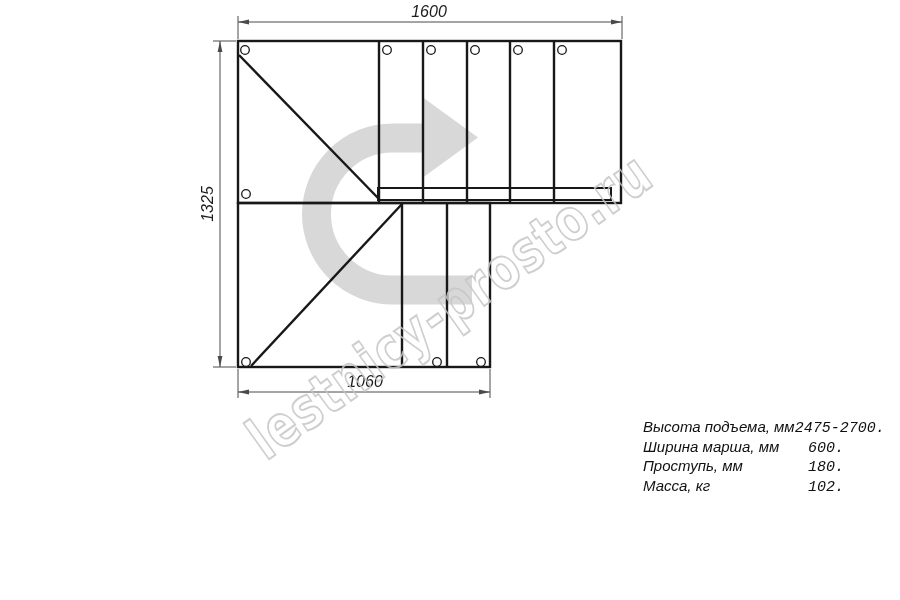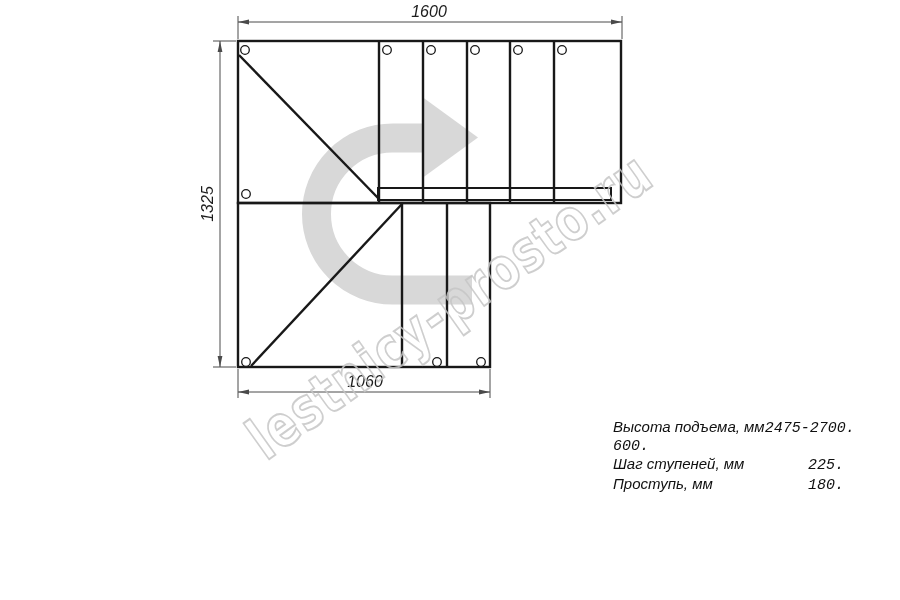--- a/index.html
+++ b/index.html
@@ -29,20 +29,21 @@
     font-style: italic;
     font-size: 15px;
     color: #101010;
     line-height: 17.5px;
   }
   .specs .spec-row {
     display: flex;
     justify-content: space-between;
     align-items: baseline;
     white-space: nowrap;
+    margin-left: 30px;
   }
   .specs .spec-value { text-align: right; font-family: Liberation Mono, monospace; }
 </style>
 </head>
 <body>
 
 <div id="stage">
   <svg width="900" height="600" viewBox="0 0 900 600">
 
     <g>
@@ -112,23 +113,24 @@
     <text class="watermark-text" transform="translate(452,309) rotate(-35.5)" text-anchor="middle" dominant-baseline="middle" font-size="58" textLength="480" lengthAdjust="spacingAndGlyphs" fill="none" stroke="#c6c6c6" stroke-width="2" stroke-opacity="0.85">lestnicy-prosto.ru</text>
   </svg>
 </div>
 
 <div class="specs">
   <div class="spec-row">
     <span class="spec-label">Высота подъема, мм</span>
     <span class="spec-value">2475-2700.</span>
   </div>
   <div class="spec-row">
+    <span class="spec-label">Ширина марша, мм</span>
     <span class="spec-value">600.</span>
-  </div>
-  <div class="spec-row">
-    <span class="spec-label">Шаг ступеней, мм</span>
-    <span class="spec-value">225.</span>
   </div>
   <div class="spec-row">
     <span class="spec-label">Проступь, мм</span>
     <span class="spec-value">180.</span>
   </div>
+  <div class="spec-row">
+    <span class="spec-label">Масса, кг</span>
+    <span class="spec-value">102.</span>
+  </div>
 </div>
 
 </body></html>

